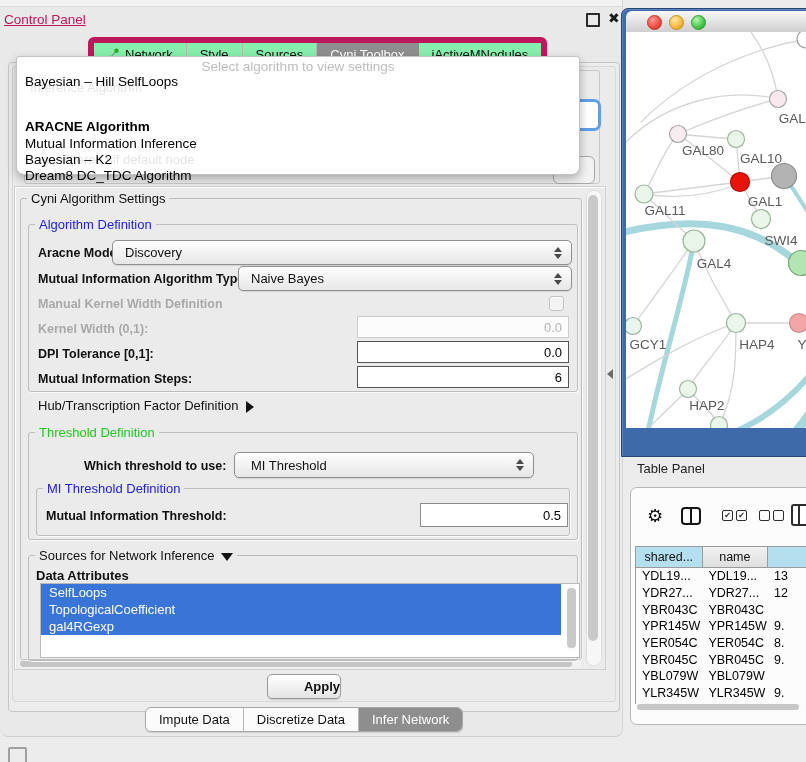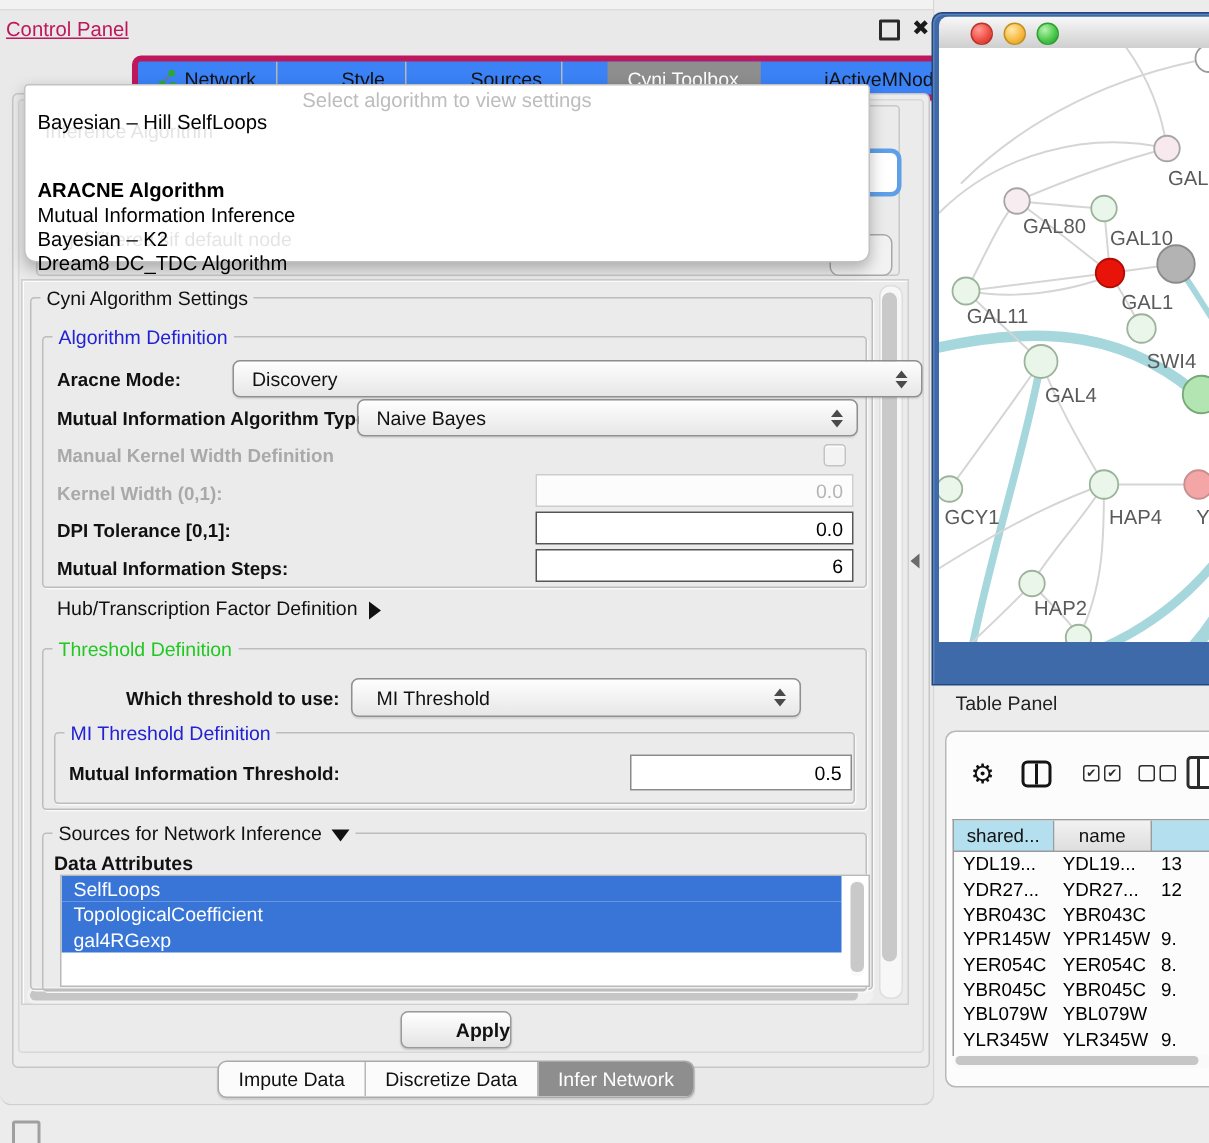--- a/index.html
+++ b/index.html
@@ -10,22 +10,22 @@
   
   #cp{left:0;top:0;width:622px;height:736px;background:#e9e9e9;border-right:1px solid #d6d6d6;
       border-bottom:1px solid #cfcfcf;border-radius:0 0 8px 8px;}
   #cp-topstrip{left:0;top:0;width:622px;height:6px;background:#f2f2f2;border-bottom:1px solid #dcdcdc;}
   #cp-titlebar{left:0;top:6px;width:622px;height:26px;display:flex;align-items:center;}
   #cp-title{margin-left:4px;font-size:13.5px;color:#be185d;text-decoration:underline;}
   #cp-float{left:586px;top:13px;width:10px;height:10px;border:2px solid #2a2a2a;border-radius:1px;background:transparent;}
   #cp-close{left:608px;top:9px;font-size:14px;font-weight:bold;color:#1a1a1a;line-height:18px;}
 
   
-  #top-tabs{left:88px;top:37px;height:22px;display:flex;border:4px solid #be185d;border-radius:6px;
-            overflow:hidden;background:#3b82f6;box-shadow:0 1px 1px rgba(0,0,0,.12);gap:30px;}
+  #top-tabs{left:88px;top:37px;height:22px;display:flex;border:6px solid #be185d;border-radius:6px;
+            overflow:hidden;background:#86efac;box-shadow:0 1px 1px rgba(0,0,0,.12);}
   .tab{display:flex;align-items:center;padding:0 13px;font-size:13px;color:#111;border-right:1px solid #b8b8b8;white-space:nowrap;}
   .tab:last-child{border-right:none;}
   .tab.selected{background:#8e8e8e;color:#fff;border-right-color:#8e8e8e;}
   .tab .ticon{margin-right:5px;display:inline-block;width:13px;height:13px;}
 
   
   #outer-panel{left:8px;top:62px;width:610px;height:648px;border:1px solid #c6c6c6;border-radius:4px;background:#ececec;}
   #inner-panel{left:12px;top:66px;width:602px;height:634px;border:1px solid #d8d8d8;border-radius:3px;background:#ebebeb;}
 
   
@@ -193,21 +193,21 @@
       </div>
 
     <div class="group" style="left:20px;top:198px;width:560px;height:460px;">
       <span class="gtitle">Cyni Algorithm Settings</span>
     </div>
 
     <div class="group" style="left:28px;top:224px;width:548px;height:166px;">
       <span class="gtitle blue">Algorithm Definition</span>
     </div>
     <div class="lbl" style="left:38px;top:246px;">Aracne Mode:</div>
-    <div class="combo" style="left:112px;top:240px;width:446px;height:23px;margin-left:43px;">
+    <div class="combo" style="left:112px;top:240px;width:446px;height:23px;">
       <span>Discovery</span>
       <span class="stepper"></span>
     </div>
     <div class="lbl" style="left:38px;top:272px;">Mutual Information Algorithm Type:</div>
     <div class="combo" style="left:238px;top:266px;width:320px;height:23px;">
       <span>Naive Bayes</span>
       <span class="stepper"></span>
     </div>
     <div class="lbl disabled" style="left:38px;top:297px;">Manual Kernel Width Definition</div>
     <div class="checkbox" style="left:549px;top:296px;"></div>

